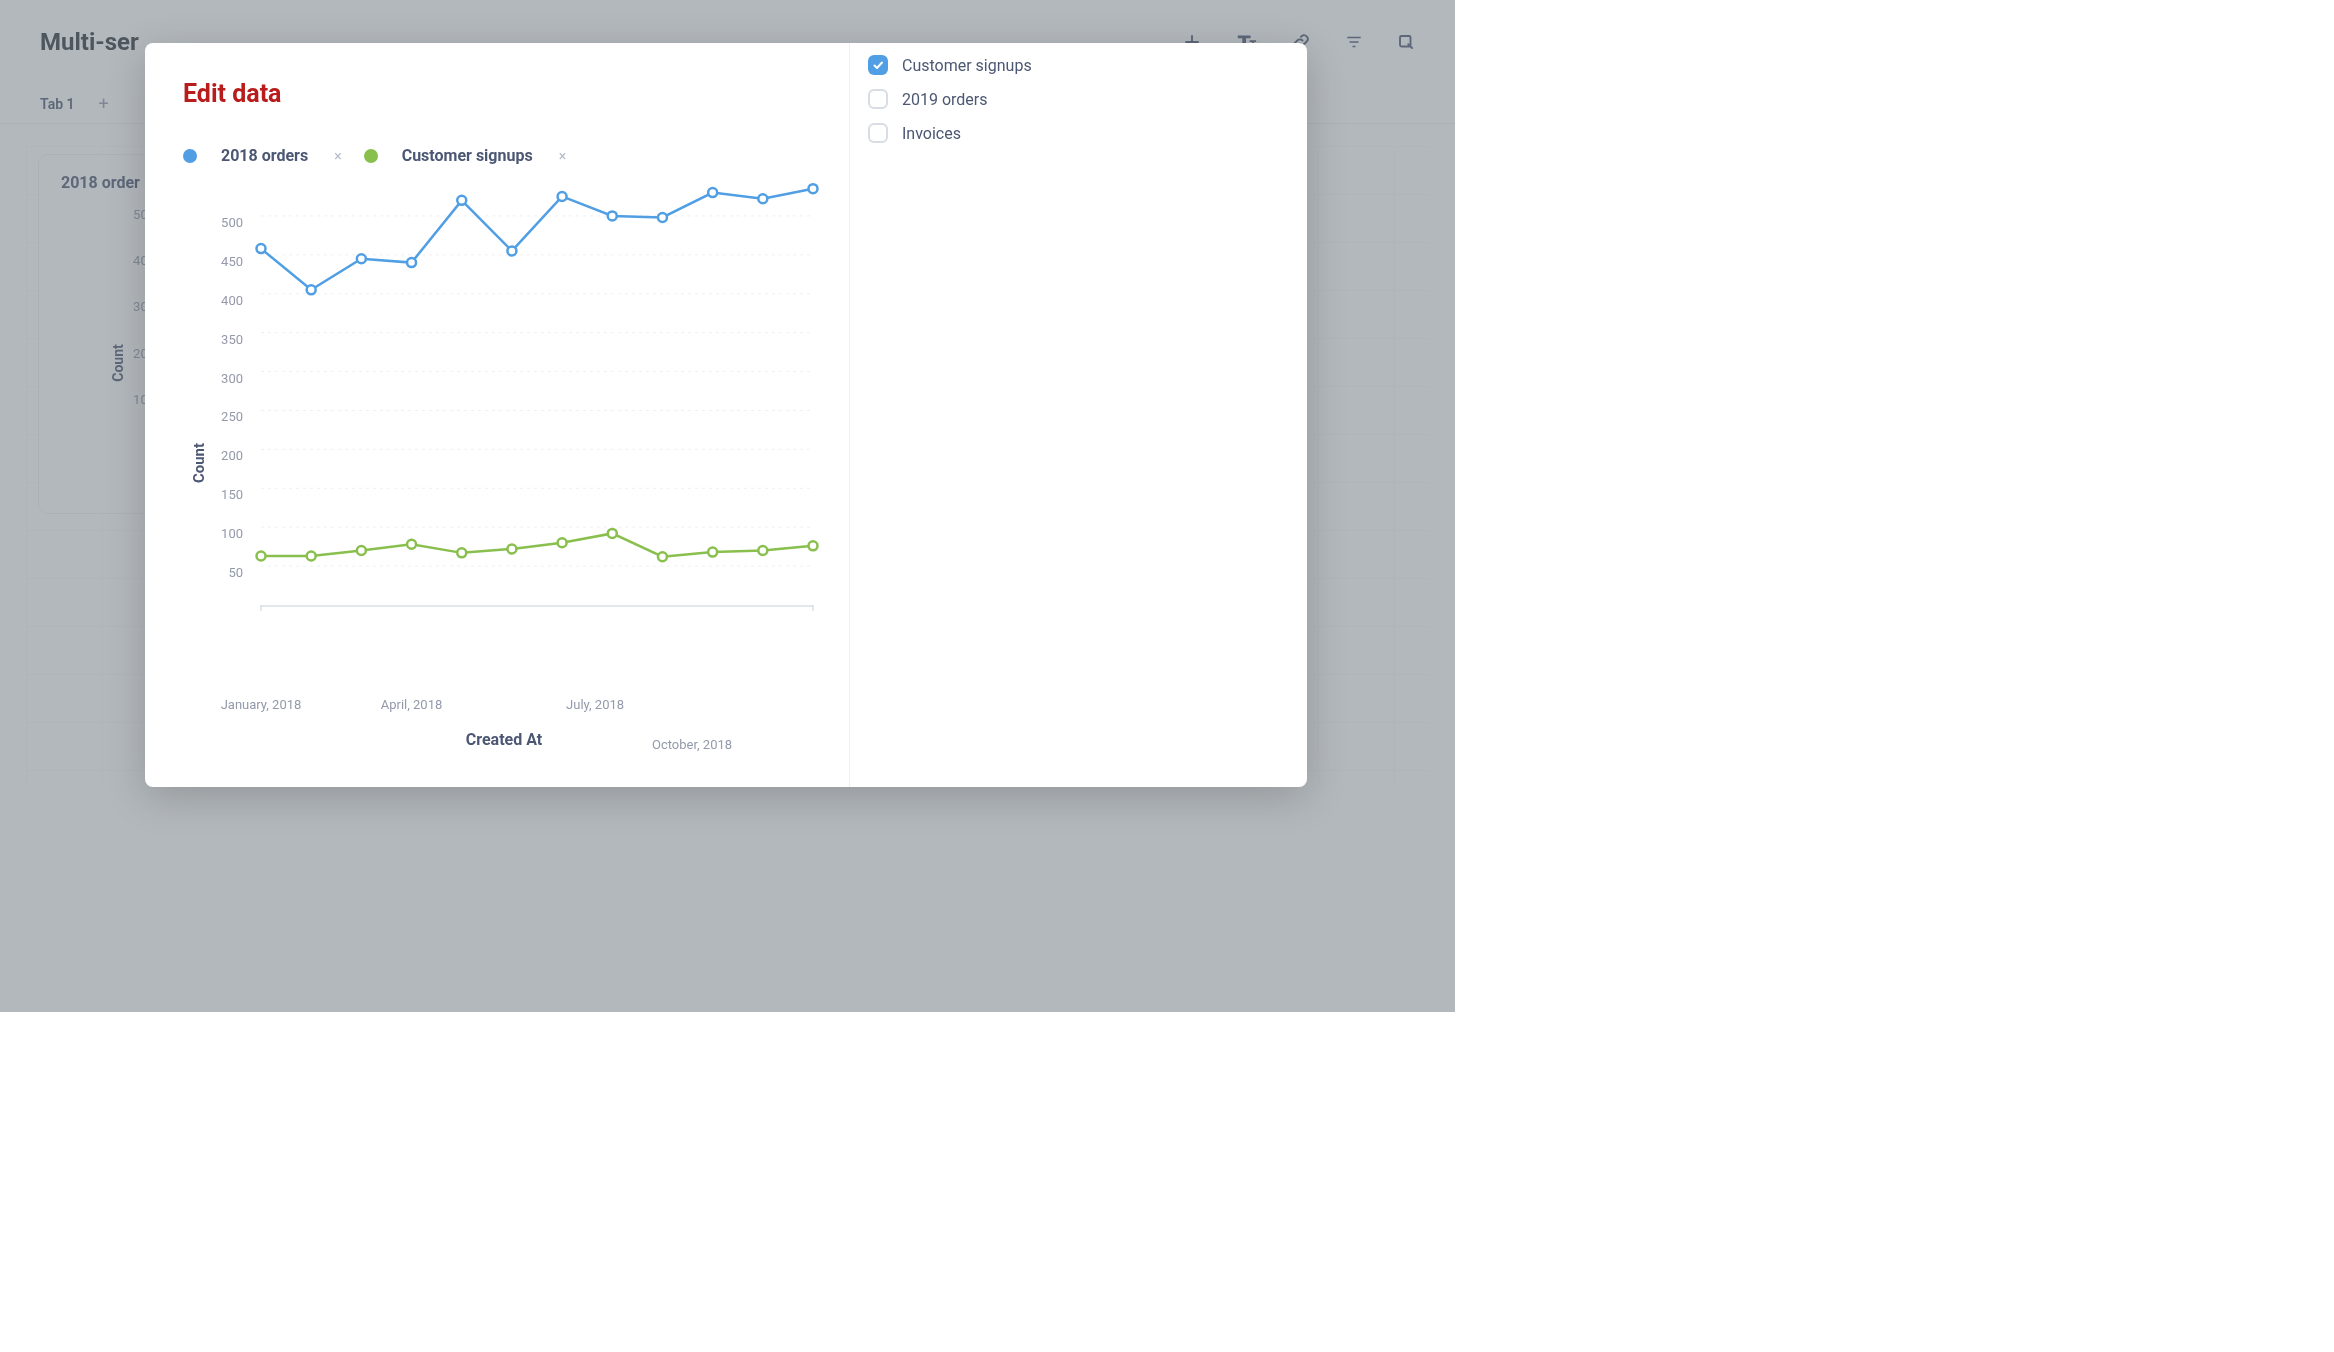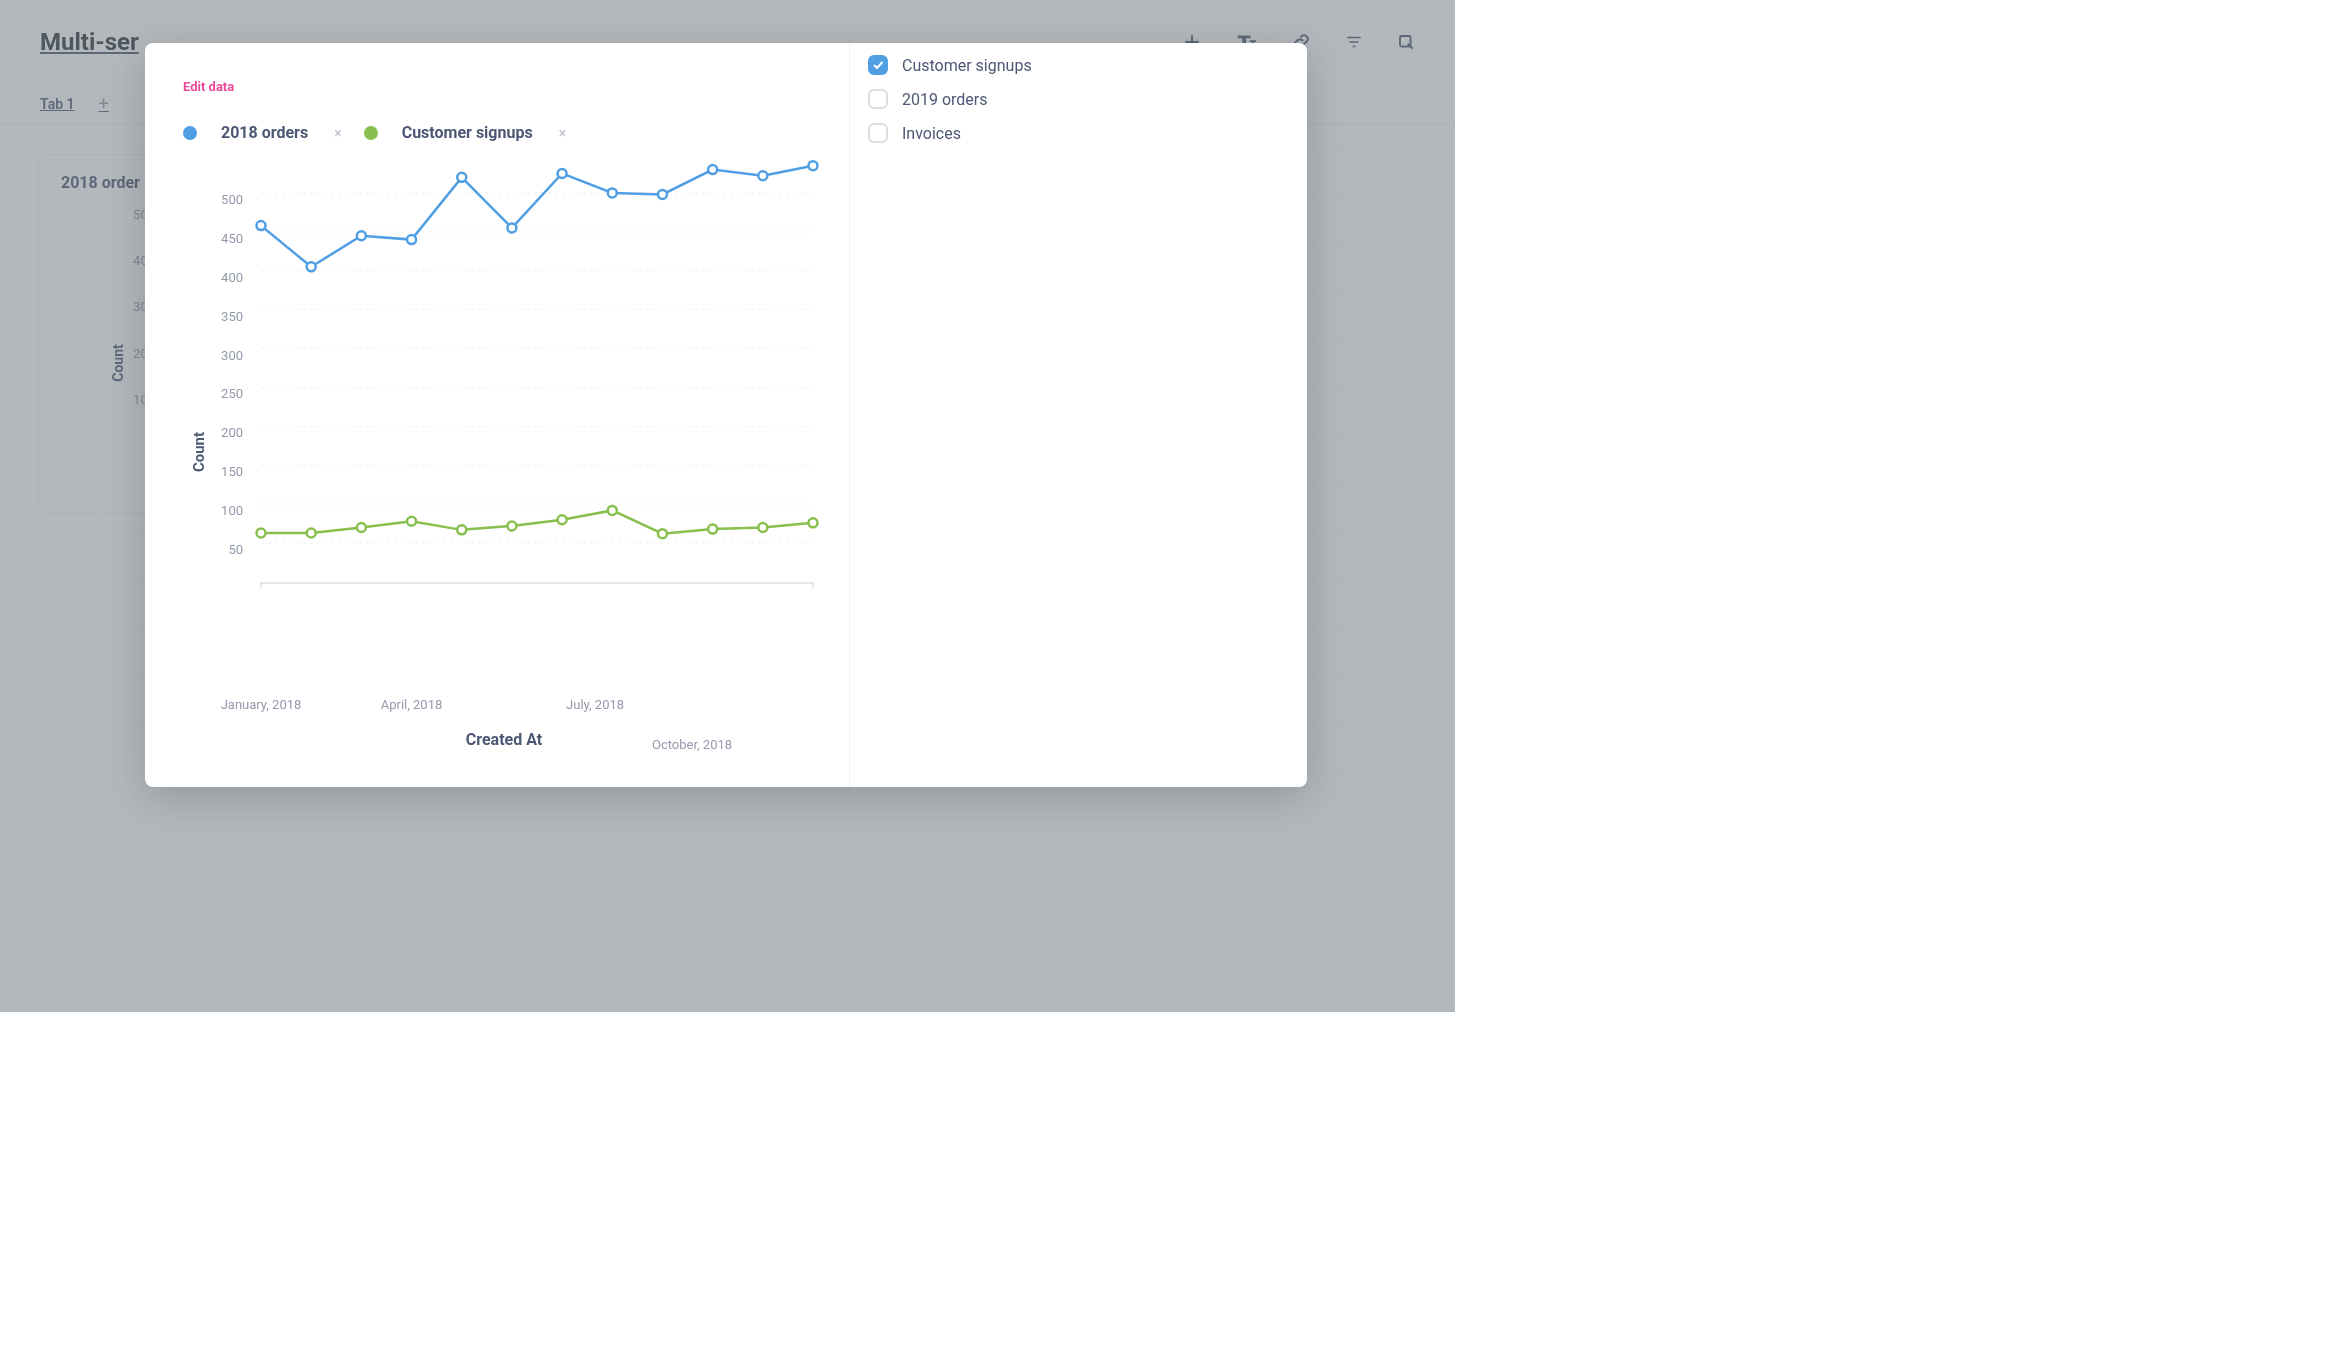--- a/index.html
+++ b/index.html
@@ -9,21 +9,20 @@
     background: #fff;
     color: #4c5773;
     font-size: 15px;
   }
   .app {
     position: relative;
     width: 1455px;
     height: 1012px;
     background: #fff;
     overflow: hidden;
-    text-decoration: underline;
   }
   
   .page-header {
     height: 84px;
     padding: 0 40px;
     display: flex;
     align-items: center;
     justify-content: space-between;
   }
   .page-title {
@@ -137,24 +136,24 @@
     box-shadow: 0 10px 40px rgba(0,0,0,0.18);
     display: flex;
   }
   .modal-left {
     flex: 0 0 704px;
     padding: 36px 24px 32px 38px;
     display: flex;
     flex-direction: column;
   }
   .modal-title {
-    font-size: 13px;
-    font-weight: 700;
-    color: #ec4899;
-    margin-bottom: 29px;
+    font-size: 25px;
+    font-weight: 700;
+    color: #b91c1c;
+    margin-bottom: 38px;
   }
   .legend {
     display: flex;
     align-items: center;
     gap: 12px;
     margin-bottom: 6px;
   }
   .legend-item {
     display: flex;
     align-items: center;

